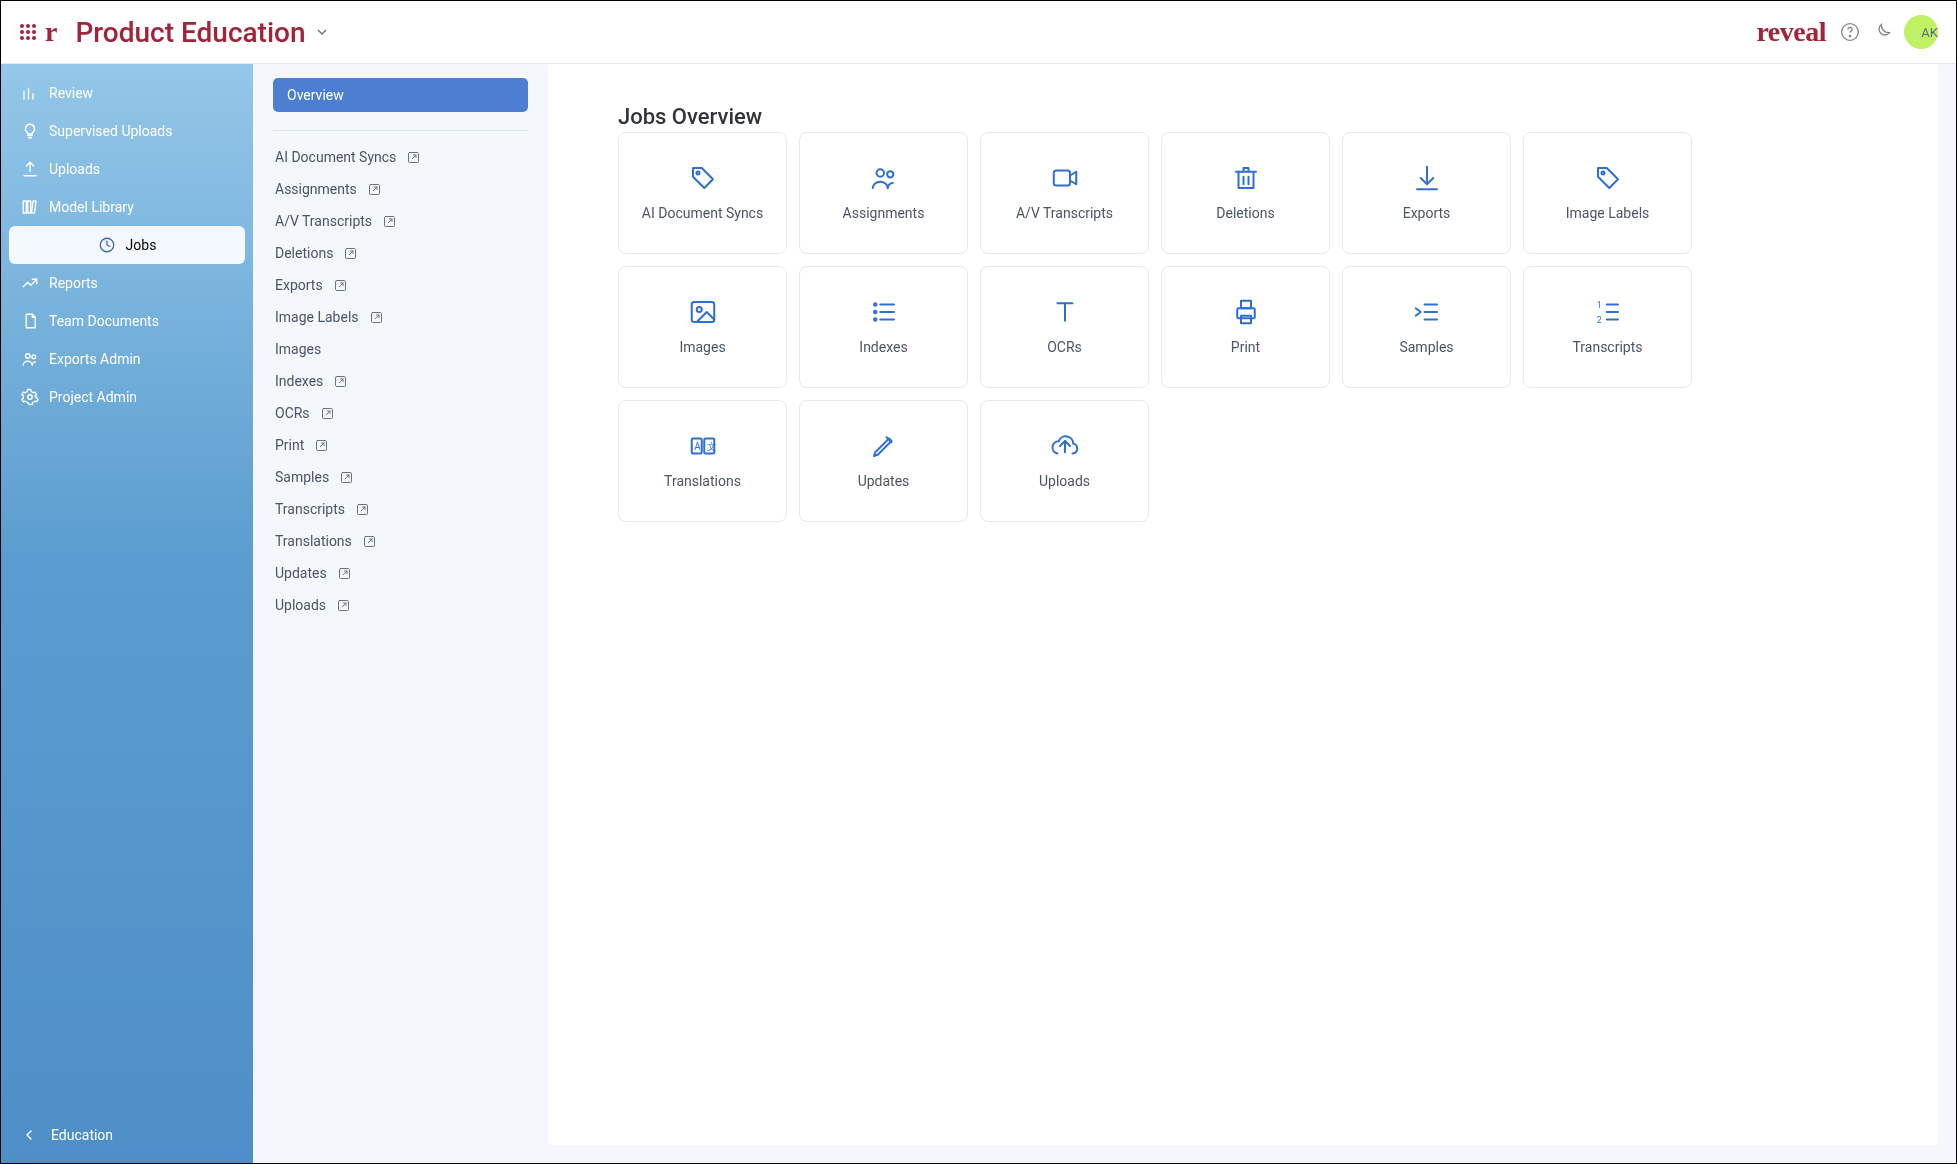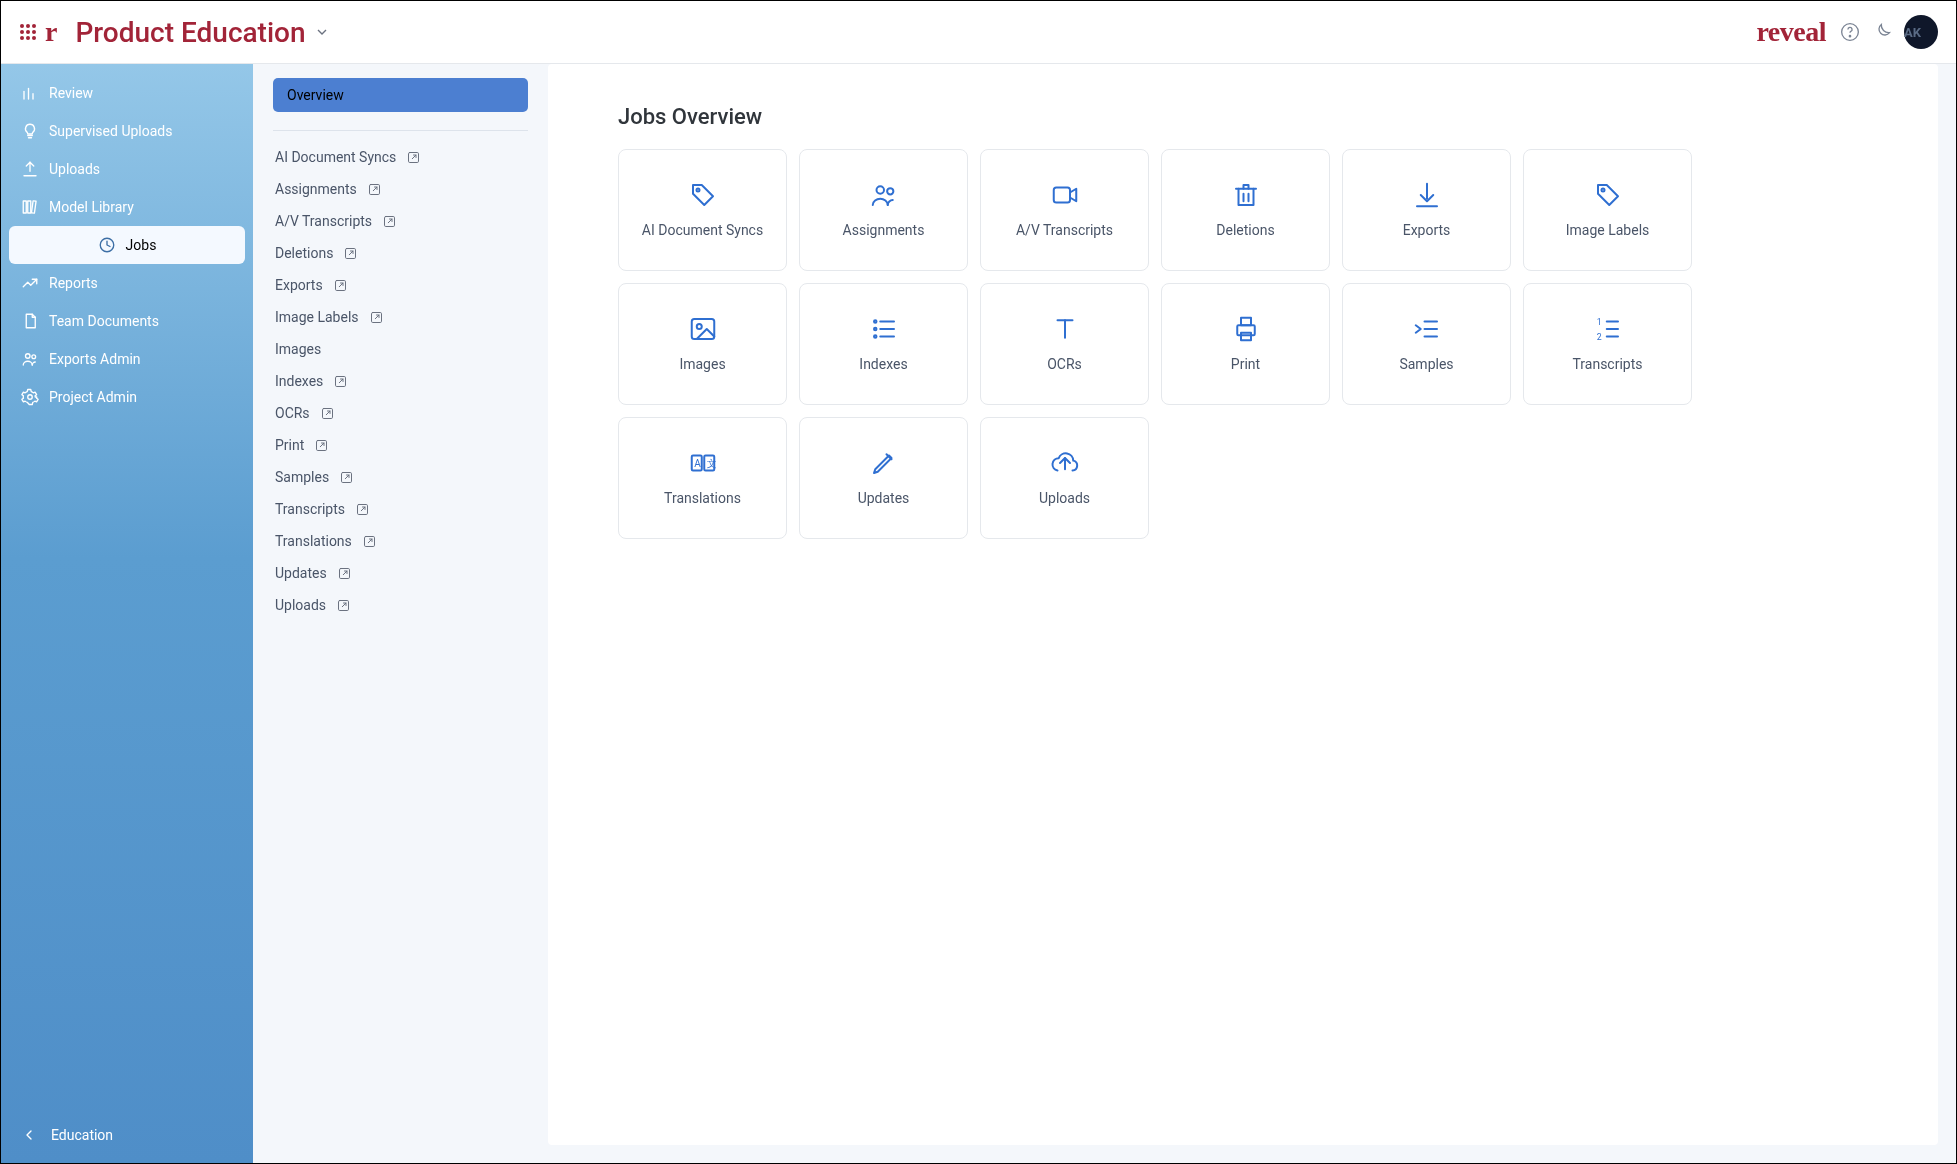--- a/index.html
+++ b/index.html
@@ -8,44 +8,44 @@
 
   
   .header { height:63px; display:flex; align-items:center; padding:0 18px; border-bottom:1px solid #e5e8ec; }
   .apps-icon { color:#a22438; margin-right:8px; cursor:pointer; }
   .brand-r { font-weight:900; font-size:28px; color:#a22438; font-family: Georgia, 'Times New Roman', serif; margin-right:18px; }
   .project-name { font-size:28px; color:#a22438; font-weight:500; margin-right:8px; }
   .project-caret { color:#6b7280; cursor:pointer; }
   .header-spacer { flex:1; }
   .brand-logo { font-weight:900; font-size:28px; letter-spacing:-0.5px; color:#a22438; margin-right:14px; font-family: Georgia, 'Times New Roman', serif; text-align: right; }
   .hdr-icon { color:#7b8494; margin-right:12px; cursor:pointer; }
-  .avatar { width:34px; height:34px; border-radius:50%; background:#0f172a; color:#5a6b85; display:flex; align-items:center; justify-content:flex-start; font-size:13px; font-weight:700; }
+  .avatar { width:34px; height:34px; border-radius:50%; background:#bef264; color:#5a6b85; display:flex; align-items:center; justify-content:flex-end; font-size:13px; font-weight:400; }
 
   
   .shell { flex:1; display:flex; min-height:0; }
 
   
   .nav1 { width:252px; background:linear-gradient(180deg,#94c7e8 0%, #5b9dd0 45%, #4f8ec8 100%); color:#fff; display:flex; flex-direction:column; padding:10px 8px; }
   .nav1-item { display:flex; align-items:center; gap:10px; padding:10px 12px; border-radius:6px; cursor:pointer; font-size:14px; color:#fff; }
   .nav1-item.active { background:#f4f9ff; color:#000000;justify-content:center; }
   .nav1-item.active svg { stroke:#3d6fa5; }
   .nav1-spacer { flex:1; }
   .nav1-collapse { display:flex; align-items:center; gap:14px; padding:10px 12px; cursor:pointer; font-size:14px; }
 
   
   .nav2 { width:295px; background:#f4f7fb; padding:14px 20px 20px 20px; }
-  .nav2-pill { background:#4c7fd1; color:#000000; padding:9px 14px; border-radius:5px; font-size:14px; cursor:pointer; }
+  .nav2-pill { background:#4c7fd1; color:#ffffff; padding:9px 14px; border-radius:5px; font-size:14px; cursor:pointer; }
   .nav2-divider { height:1px; background:#dde3eb; margin:18px 0 10px 0; }
   .nav2-item { display:flex; align-items:center; gap:10px; padding:8px 2px; font-size:14px; color:#4a5568; cursor:pointer; }
   .ext-icon { color:#6b7280; }
 
   
   .content-wrap { flex:1; background:#f4f7fb; padding:0 18px 18px 0; }
   .content { background:#fff; width:100%; height:100%; border-radius:4px; padding:40px 70px; overflow:auto; }
-  .page-title { font-size:22px; font-weight:500; color:#30353b; margin-bottom:20px; }
+  .page-title { font-size:22px; font-weight:500; color:#30353b; margin-bottom:3px; }
   .cards { display:flex; flex-wrap:wrap; gap:12px; }
   .card { width:169px; height:122px; border:1px solid #e5e8ec; border-radius:8px; display:flex; flex-direction:column; align-items:center; justify-content:center; gap:12px; cursor:pointer; }
   .card-icon { color:#2f6fd1; }
   .card-label { font-size:14px; color:#4a5568; text-align:center; line-height:1.25; max-width:140px; }
 
   svg { display:block; }
 </style>
 </head>
 <body>
 

